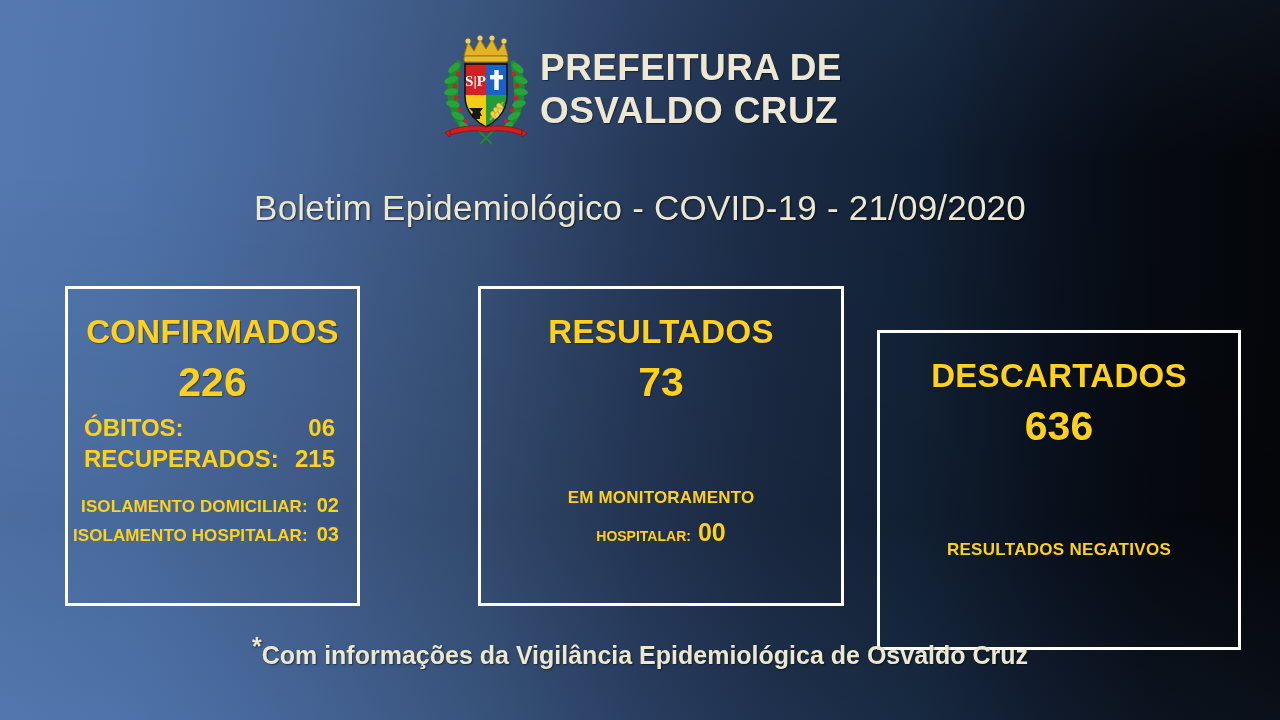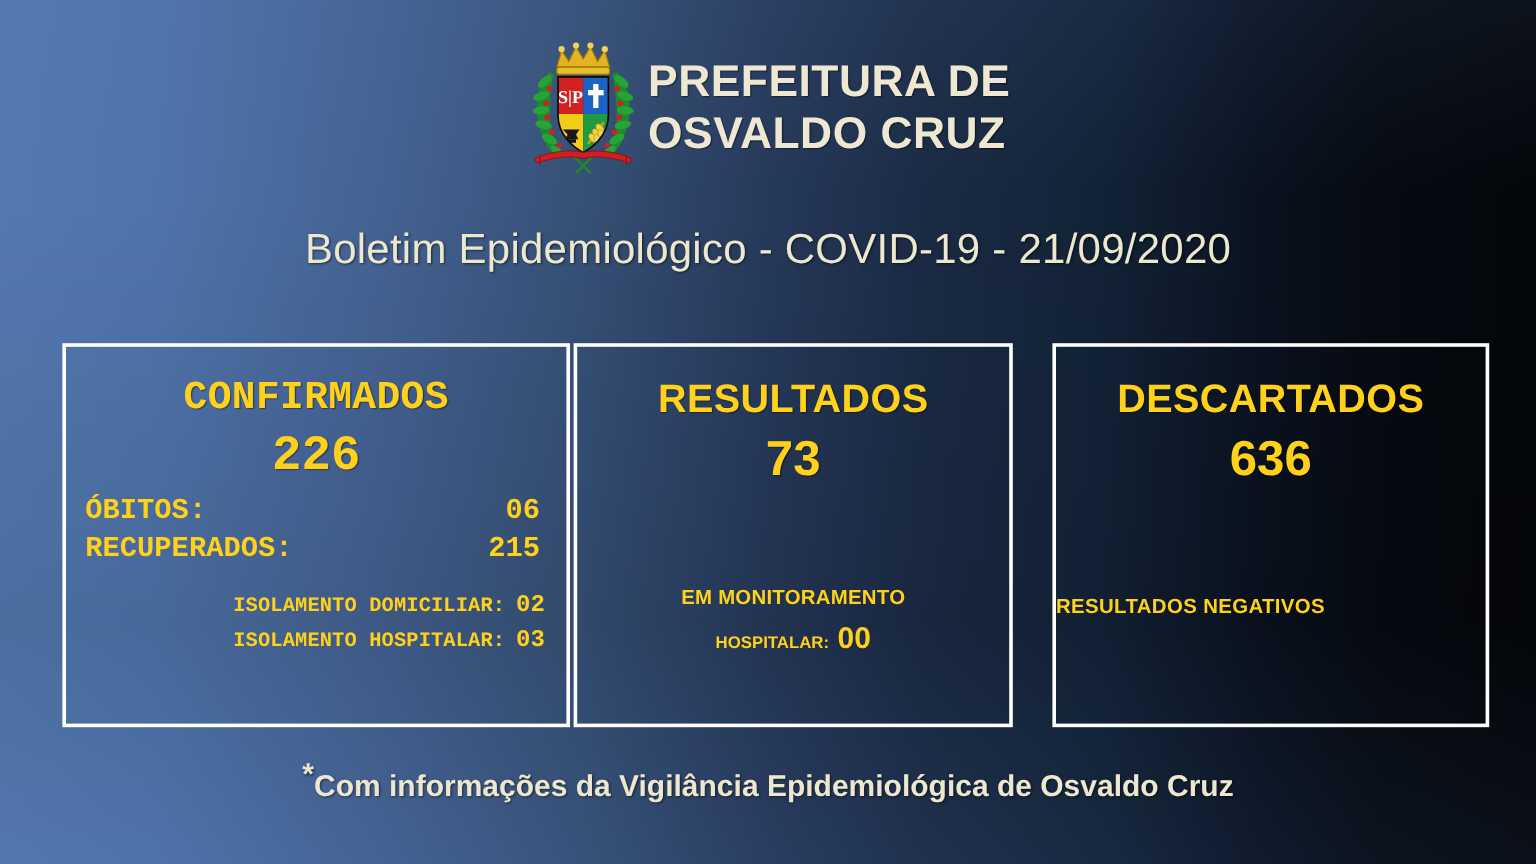--- a/index.html
+++ b/index.html
@@ -80,23 +80,23 @@
     top: 286px;
   }
   .card {
     position: absolute;
     top: 0;
     border: 3px solid #ffffff;
     box-sizing: border-box;
     height: 320px;
     padding: 10px 0 0 0;
   }
-  .card-1 { left: 52px;  width: 423px; font-family: Liberation Mono, monospace; }
+  .card-1 { left: 65px;  width: 295px; }
   .card-2 { left: 478px; width: 366px; }
-  .card-3 { left: 877px; width: 364px; }
+  .card-3 { left: 877px; width: 364px; margin-top: 44px; }
 
   .card-title {
     text-align: center;
     color: #ffd11a;
     font-weight: bold;
     font-size: 33px;
     letter-spacing: 0.3px;
     margin-top: 14px;
     text-shadow: 1px 1px 1px rgba(0,0,0,0.4);
   }
@@ -164,21 +164,21 @@
     justify-content: center;
     align-items: baseline;
     gap: 7px;
   }
   .mon-line2 .ml-label { font-size: 14px; }
   .mon-line2 .ml-value { font-size: 25px; }
 
   
   .neg-note {
     margin-top: 92px;
-    text-align: left;
+    text-align: center;
     color: #ffd11a;
     font-weight: bold;
     font-size: 17px;
     letter-spacing: 0.3px;
   }
 
   
   .footnote {
     position: absolute;
     left: 0;

